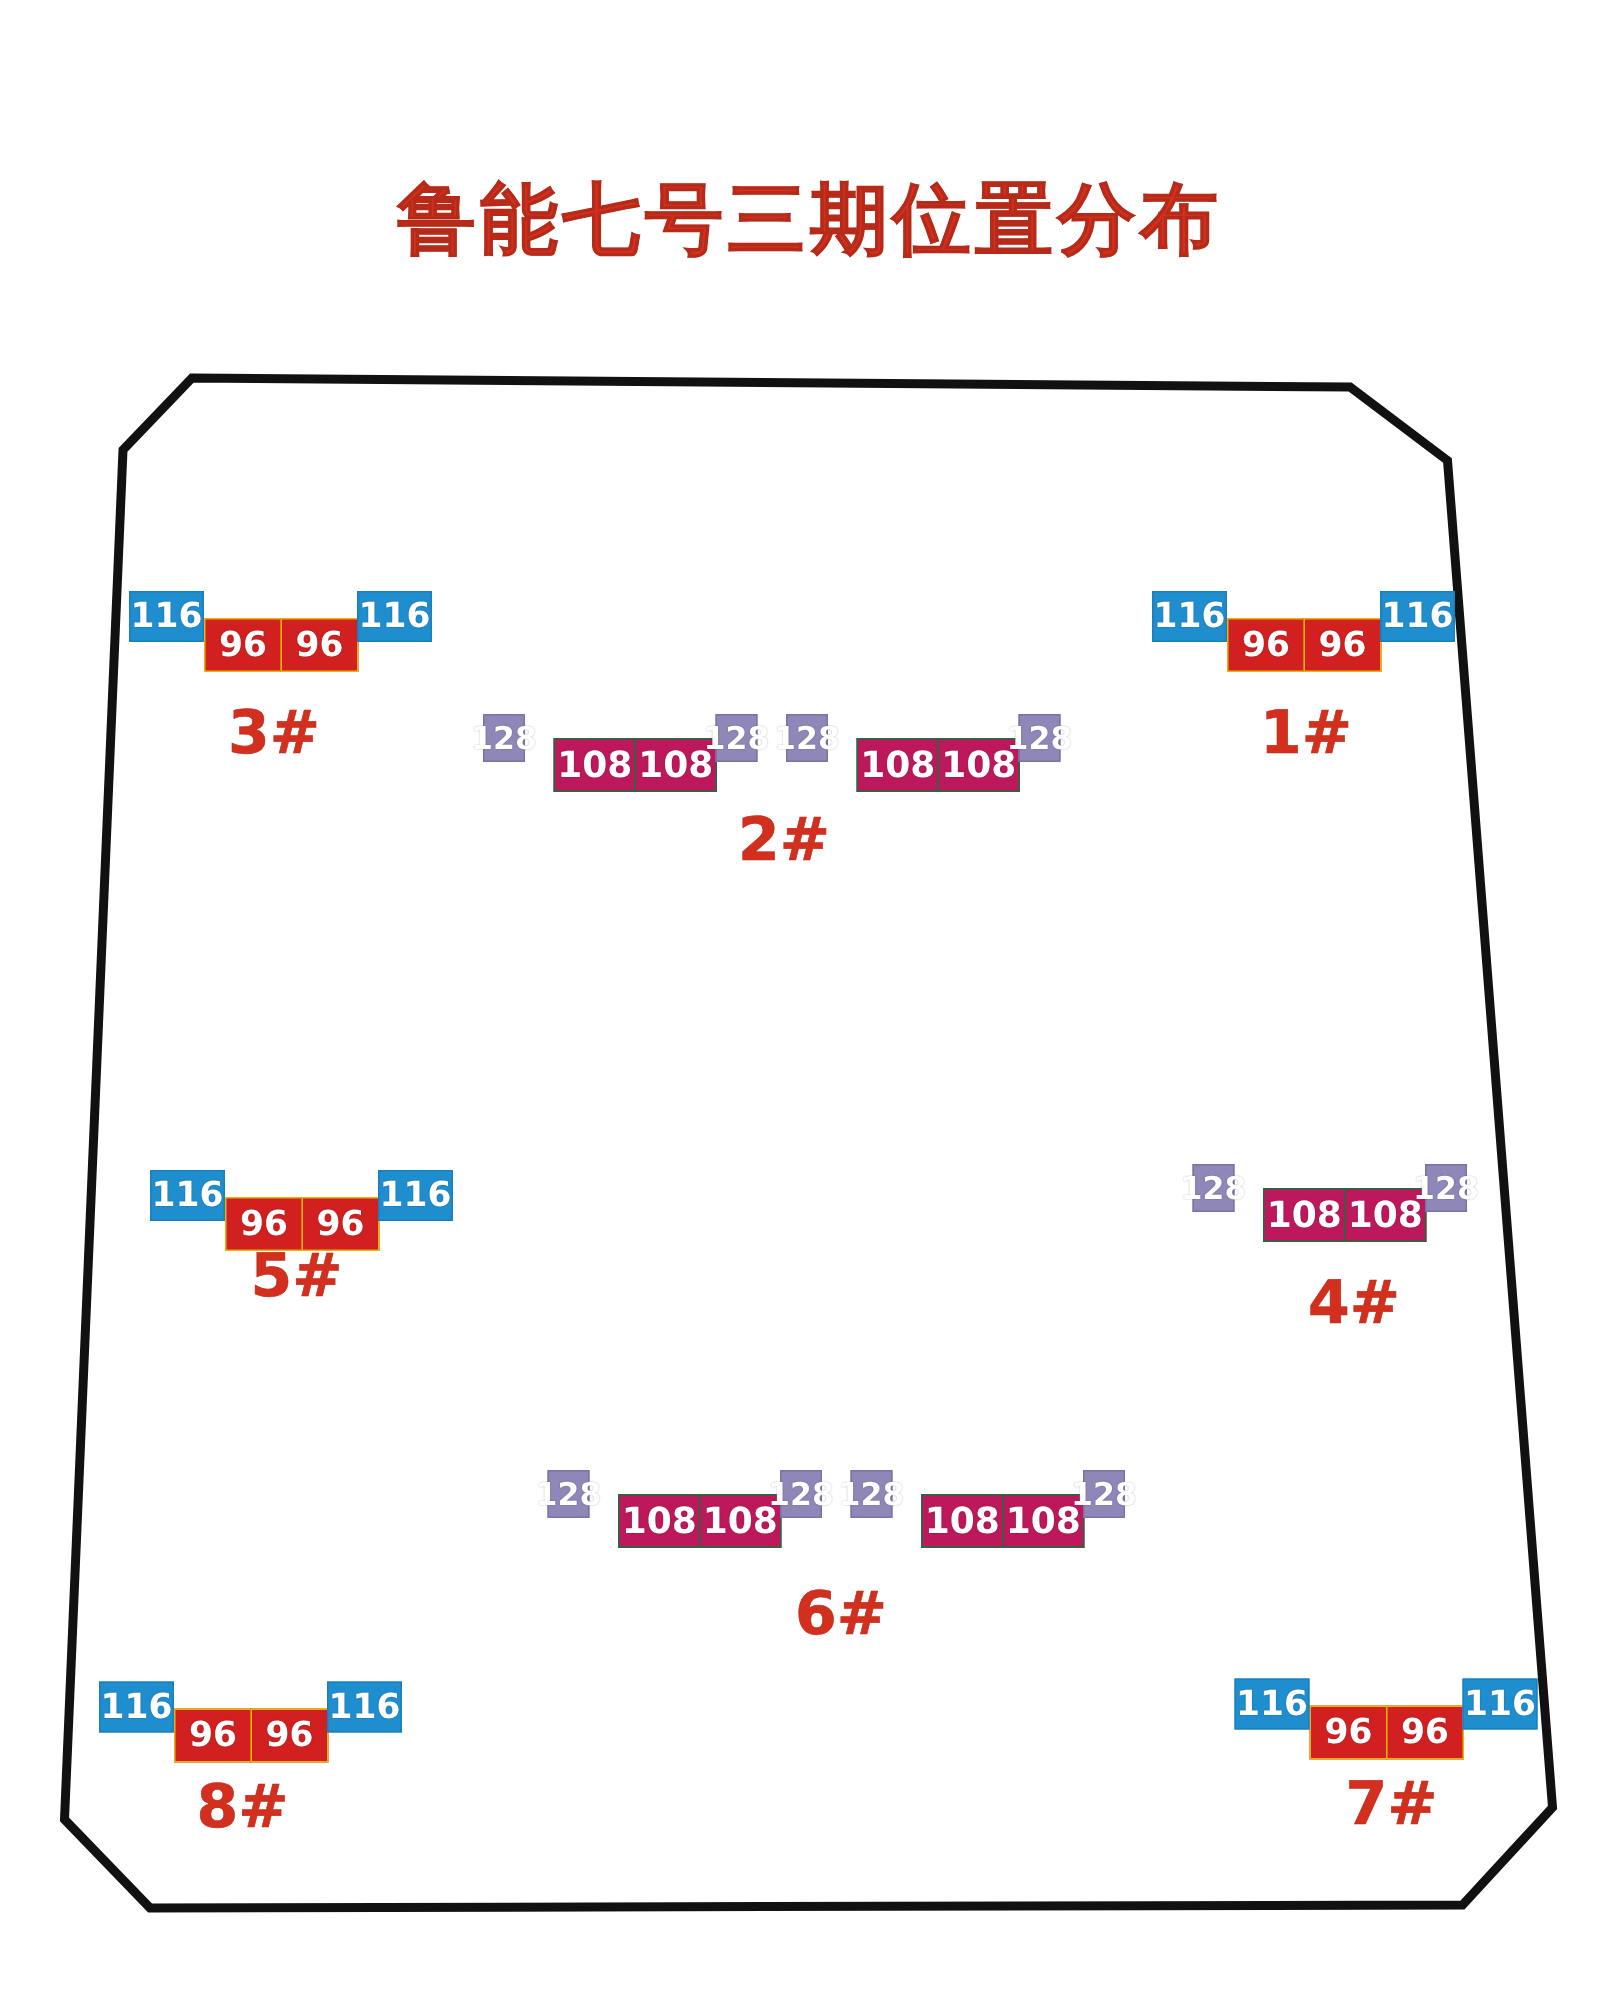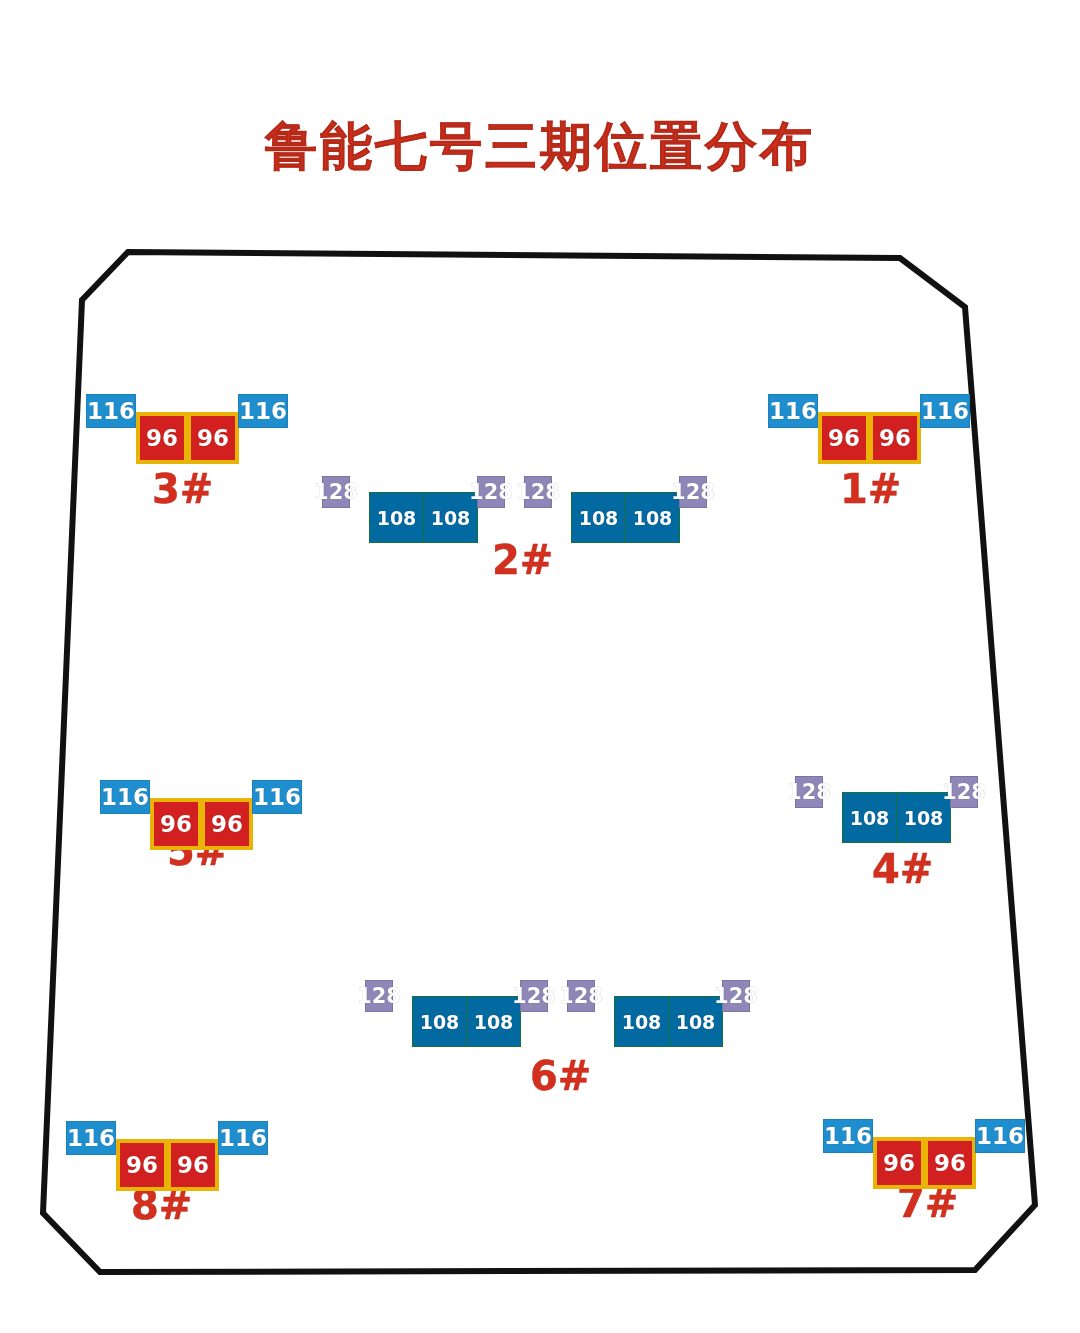--- a/index.html
+++ b/index.html
@@ -65,42 +65,42 @@
     background: #1f8ecf;
     border: 1px solid #1b7fb9;
     width: 50px;
     height: 34px;
     font-size: 23px;
     top: 0px;
     z-index: 2;
   }
   .unit.t96 {
     background: #d22020;
-    border: 4px solid #eab308;
+    border: 1px solid #eab308;
     width: 52px;
-    height: 52px;
+    height: 36px;
     font-size: 23px;
     top: 18px;
     z-index: 1;
   }
   .unit.t128 {
     background: #8e87b8;
     border: 1px solid #7a73a6;
     width: 28px;
     height: 32px;
     font-size: 21px;
     top: 0px;
     z-index: 2;
   }
   .unit.t108 {
-    background: #0369a1;
+    background: #be185d;
     border: 1px solid #15703a;
     width: 55px;
-    height: 51px;
-    font-size: 19px;
+    height: 36px;
+    font-size: 24px;
     top: 16px;
     z-index: 1;
   }
 
   .building-label {
     position: absolute;
     text-align: center;
     font-size: 40px;
     font-weight: bold;
     color: #d32f1f;

